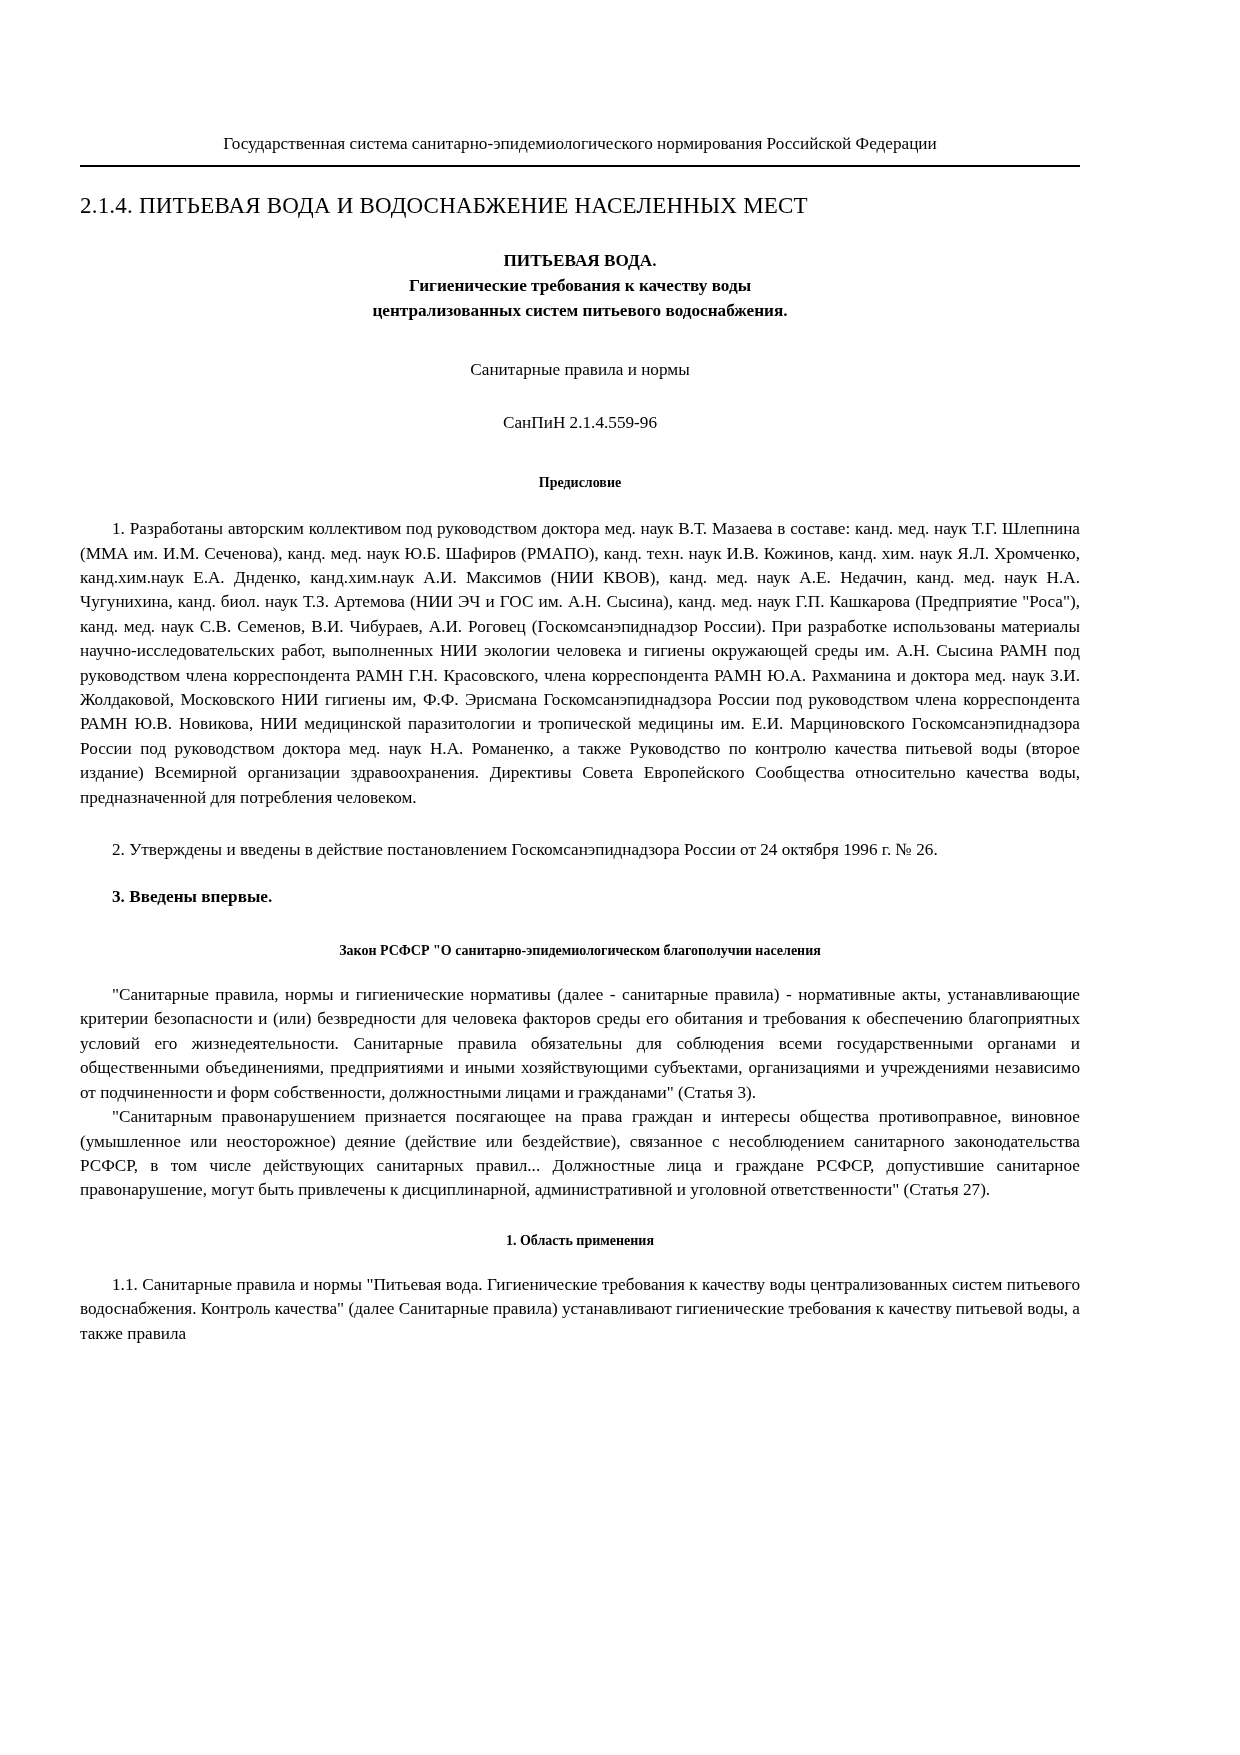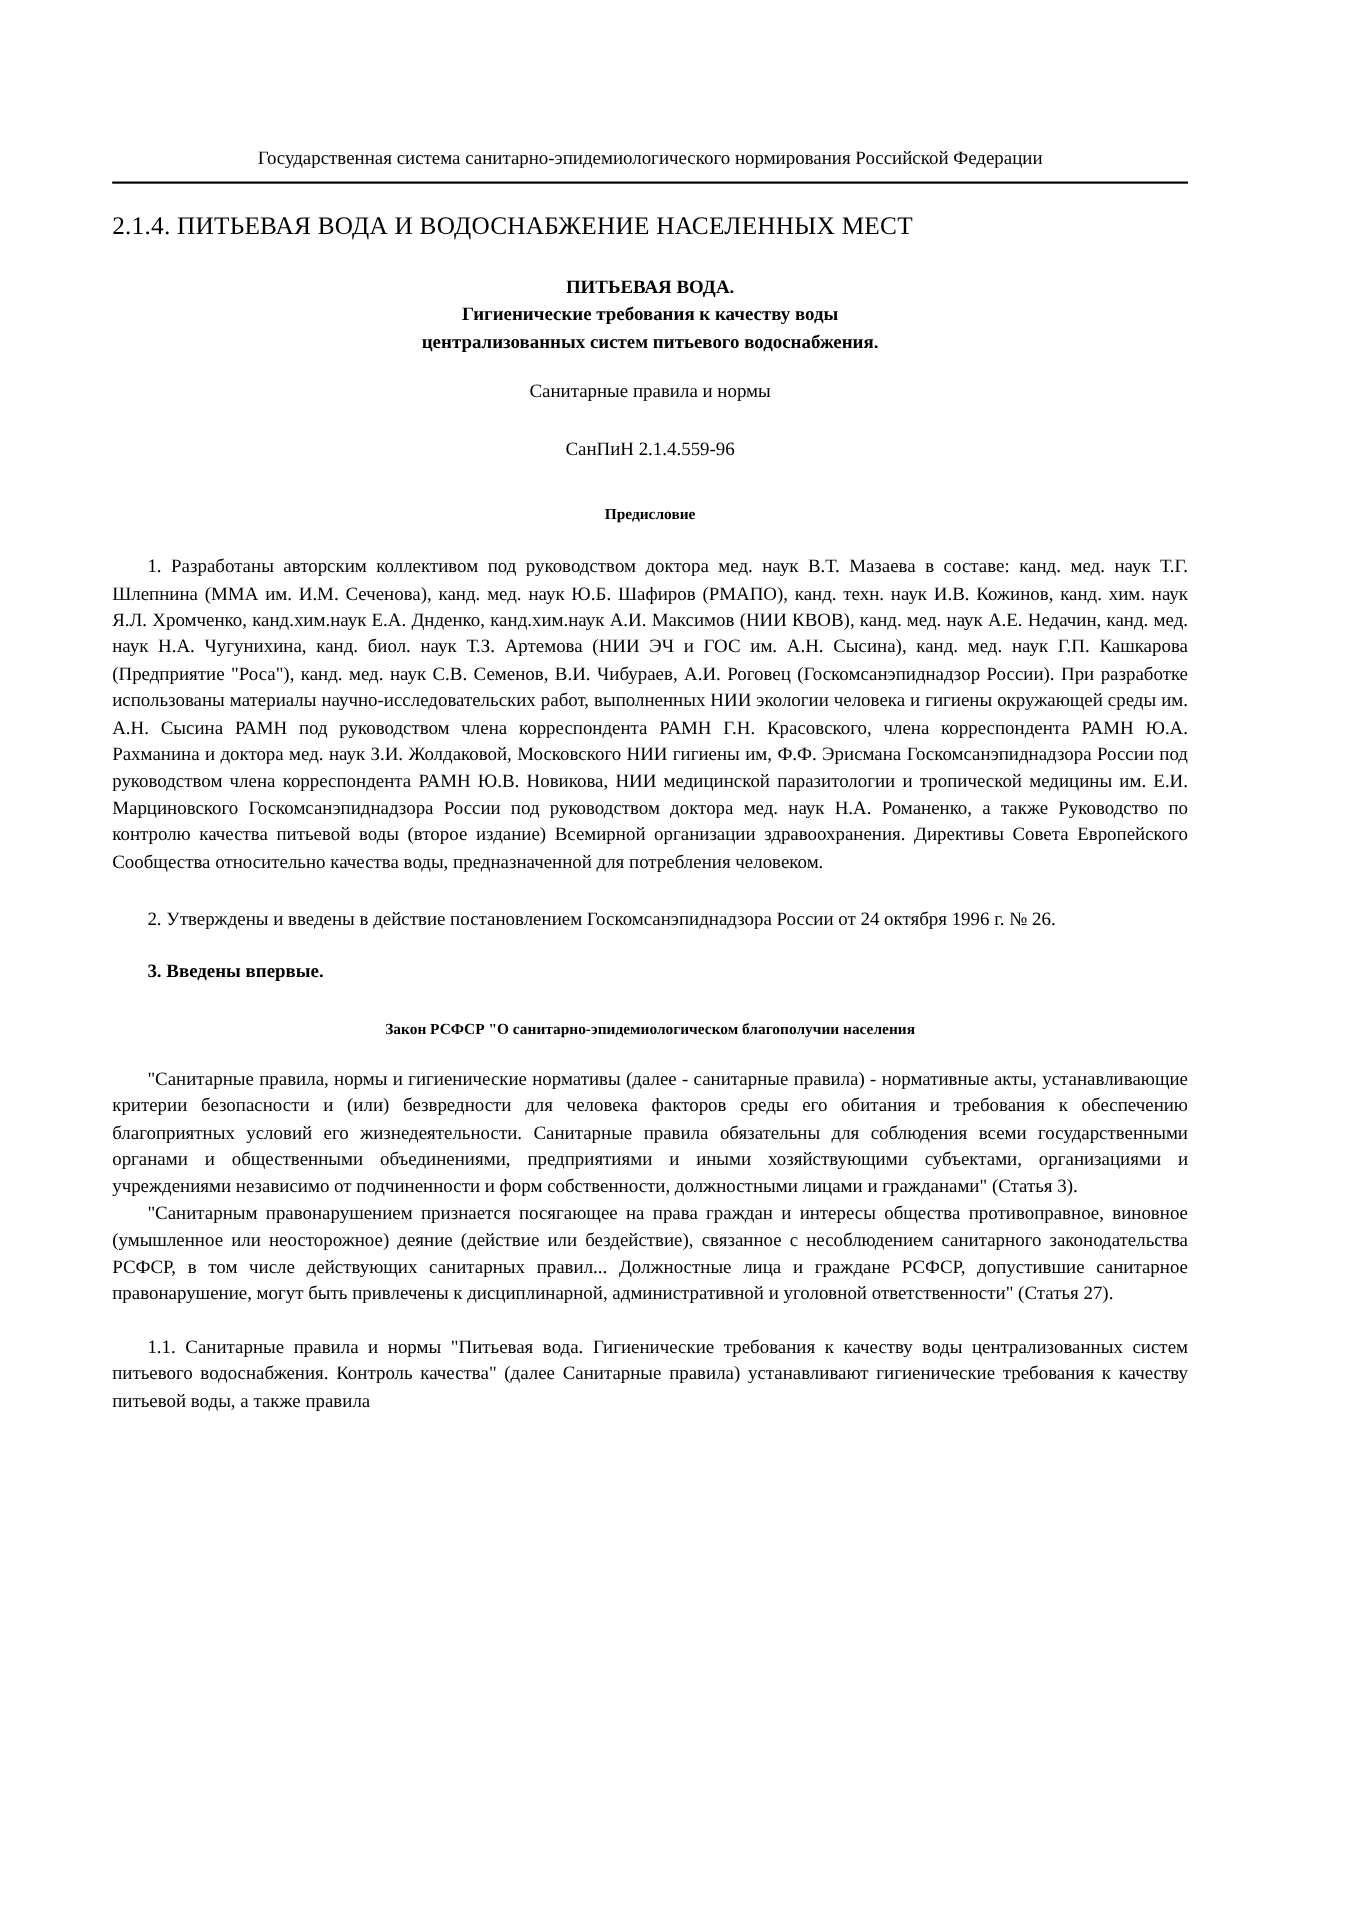--- a/index.html
+++ b/index.html
@@ -10,21 +10,21 @@
   body {
     width: 1240px;
     min-height: 1755px;
     font-family: "Liberation Serif", "DejaVu Serif", serif;
     color: #000000;
   }
   .page {
     width: 1240px;
     min-height: 1755px;
     box-sizing: border-box;
-    padding: 132px 160px 60px 102px;
+    padding: 132px 160px 60px 80px;
     position: relative;
   }
   .doc-body {
     font-size: 17.2px;
     line-height: 1.42;
   }
   .header-block {
     text-align: center;
     font-size: 17.2px;
     line-height: 1.42;
@@ -52,21 +52,21 @@
     font-size: 17.2px;
     line-height: 1.45;
   }
   .title-main {
     margin-top: 30px;
   }
   .centered {
     text-align: center;
   }
   .mt-28 { margin-top: 28px; }
-  .mt-34 { margin-top: 20px; }
+  .mt-34 { margin-top: 34px; }
   .mt-40 { margin-top: 40px; }
   .heading-center-bold {
     text-align: center;
     font-weight: bold;
     font-size: 14px;
   }
   p.just {
     text-align: justify;
     text-justify: inter-word;
     margin: 0;
@@ -104,18 +104,19 @@
     <p class="just para-gap" style="margin-top:22px;font-weight:bold;">3. Введены впервые.</p>
   </div>
 
   <div class="heading-center-bold" style="margin-top:34px;">Закон РСФСР "О санитарно-эпидемиологическом благополучии населения</div>
 
   <div class="doc-body">
     <p class="just" style="margin-top:24px;">"Санитарные правила, нормы и гигиенические нормативы (далее - санитарные правила) - нормативные акты, устанавливающие критерии безопасности и (или) безвредности для человека факторов среды его обитания и требования к обеспечению благоприятных условий его жизнедеятельности. Санитарные правила обязательны для соблюдения всеми государственными органами и общественными объединениями, предприятиями и иными хозяйствующими субъектами, организациями и учреждениями независимо от подчиненности и форм собственности, должностными лицами и гражданами" (Статья 3).</p>
     <p class="just para-tight">"Санитарным правонарушением признается посягающее на права граждан и интересы общества противоправное, виновное (умышленное или неосторожное) деяние (действие или бездействие), связанное с несоблюдением санитарного законодательства РСФСР, в том числе действующих санитарных правил... Должностные лица и граждане РСФСР, допустившие санитарное правонарушение, могут быть привлечены к дисциплинарной, административной и уголовной ответственности" (Статья 27).</p>
   </div>
 
+  <div class="heading-center-bold" style="margin-top:30px;">1. Область применения</div>
 
   <div class="doc-body">
     <p class="just" style="margin-top:24px;">1.1. Санитарные правила и нормы "Питьевая вода. Гигиенические требования к качеству воды централизованных систем питьевого водоснабжения. Контроль качества" (далее  Санитарные правила) устанавливают гигиенические требования к качеству питьевой воды, а также правила</p>
   </div>
 
 </div>
 
 </body></html>

